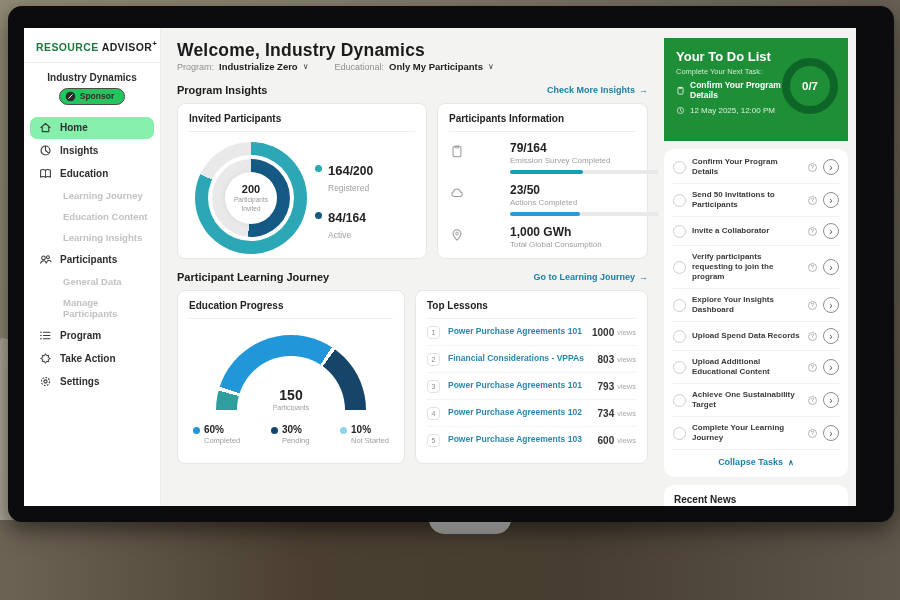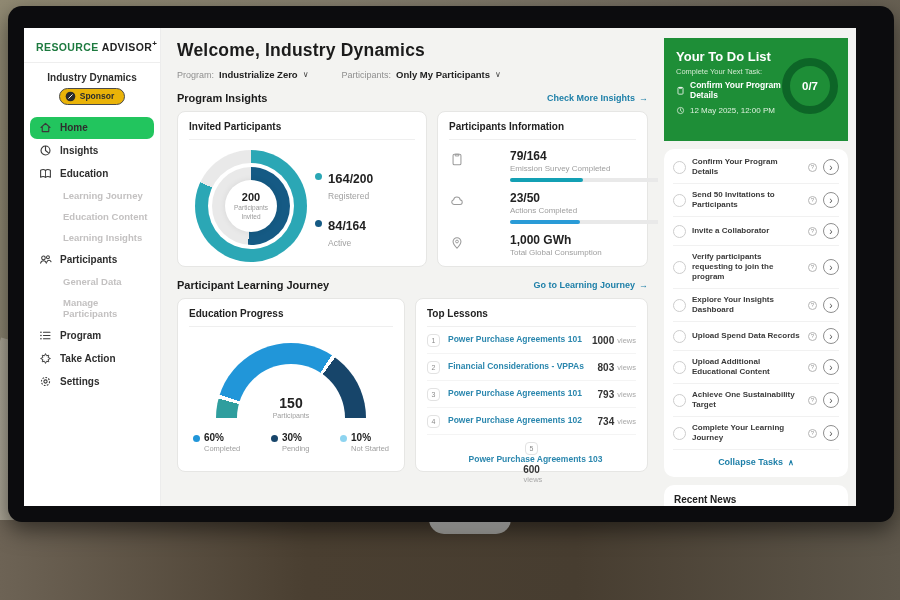--- a/index.html
+++ b/index.html
@@ -19,34 +19,34 @@
   .screen { position:absolute; left:16px; top:22px; right:38px; bottom:16px; background:#f3f3f1;
             display:flex; overflow:hidden; }
 
   
   .sidebar { width:137px; background:#fff; border-right:1px solid #ececec; flex-shrink:0; }
   .logo { padding:11px 12px 9px; border-bottom:1px solid #eee; font-size:10.5px; font-weight:700; letter-spacing:.4px; white-space:nowrap; }
   .logo-a { color:#1d7a3f;text-align:center; } .logo-b { color:#232323; } .logo sup { color:#232323; font-size:8px; }
   .org { text-align:center; font-size:10px; font-weight:700; color:#2d2d2d; margin-top:9px; }
   .badge-wrap { text-align:center; margin-top:5px; }
   .badge { display:inline-flex; align-items:center; gap:4px; border:1px solid #4a4a4a; border-radius:11px;
-           padding:2px 10px 2px 5px; font-size:8.5px; font-weight:700; color:#2d2d2d; background:#eab308; }
+           padding:2px 10px 2px 5px; font-size:8.5px; font-weight:700; color:#2d2d2d; background:#22c55e; }
   .badge svg { width:11px; height:11px; display:block; }
   .nav { margin-top:11px; }
   .nav-item { display:flex; align-items:center; margin:1px 6px; padding:4.5px 6px 4.5px 9px; border-radius:7px;
               font-size:10px; font-weight:700; color:#2e2e2e; cursor:pointer; }
-  .nav-item.active { background:#22c55e; }
+  .nav-item.active { background:#86efac; }
   .nav-item.sub { padding-left:33px; font-size:9.5px; font-weight:600; color:#c3c1c1; }
   .nav-ic { width:13px; height:13px; margin-right:8px; color:#3a3a3a; flex-shrink:0; }
   .nav-ic svg { width:13px; height:13px; display:block; }
 
   
   .main { flex:1; padding:12px 10px 0 16px; overflow:hidden; }
   h1 { font-size:17.5px; font-weight:700; color:#1b1b1b; letter-spacing:.2px; }
-  .filters { display:flex; gap:33px; margin-top:8px; }
+  .filters { display:flex; gap:26px; margin-top:0; }
   .filter { display:flex; align-items:center; gap:5px; }
   .f-label { font-size:9px; color:#8f8f8f; }
   .f-value { font-size:9.5px; font-weight:700; color:#222; background:none; border:none; cursor:pointer;
              font-family:"Liberation Sans", sans-serif; }
   .chev { font-size:8px; color:#444; }
   .sec-head { display:flex; justify-content:space-between; align-items:center; margin-top:12px; margin-bottom:7px; }
   .sec-title { font-size:11px; font-weight:700; color:#1b1b1b; }
   .sec-link { font-size:9px; font-weight:700; color:#1d7fa8; cursor:pointer; }
   .sec-link .arr { margin-left:4px; }
   .cards-row { display:flex; gap:10px; }
@@ -92,21 +92,21 @@
   .g-lab { font-size:7px; color:#9e9e9e; margin-top:1px; }
   .g-legend { display:flex; justify-content:space-between; margin-top:13px; padding:0 4px; }
   .g-leg-item { position:relative; padding-left:11px; }
   .g-leg-dot { position:absolute; left:0; top:2.5px; width:7px; height:7px; border-radius:50%; }
   .g-leg-val { font-size:10px; font-weight:700; color:#222; }
   .g-leg-lab { font-size:7.5px; color:#9e9e9e; margin-top:1px; }
 
   
   .card-lessons { width:233px; height:174px; }
   .lesson-row { display:flex; align-items:center; padding:6.5px 0; border-bottom:1px solid #f4f4f4; }
-  .lesson-row:last-child { border-bottom:none;flex-direction:column; }
+  .lesson-row:last-child { border-bottom:none; }
   .rank { width:13px; height:13px; border:1px solid #e2e2e2; border-radius:4px; font-size:7px; color:#8a8a8a;
           display:flex; align-items:center; justify-content:center; flex-shrink:0; }
   .lesson-title { flex:1; margin-left:8px; font-size:8.5px; font-weight:600; color:#2b87ae; cursor:pointer; line-height:1.1; }
   .views-num { font-size:10px; font-weight:700; color:#333; }
   .views-suf { font-size:7.5px; color:#a8a8a8; margin-left:3px; }
 
   
   .right { width:198px; padding:10px 8px 0 6px; flex-shrink:0; }
   .todo-card { position:relative; background:#1e8e37; border-radius:0; padding:11px 12px; height:103px; color:#fff; }
   .todo-title { font-size:13px; font-weight:700; }
@@ -260,21 +260,21 @@
 
     <div class="filters">
 
         <div class="filter">
           <span class="f-label">Program:</span>
           <button class="f-value">Industrialize Zero</button>
           <span class="chev">∨</span>
         </div>
 
         <div class="filter">
-          <span class="f-label">Participants:</span>
+          <span class="f-label">Educational:</span>
           <button class="f-value">Only My Participants</button>
           <span class="chev">∨</span>
         </div>
       </div>
 
     <div class="sec-head">
       <div class="sec-title">Program Insights</div>
       <div class="sec-link"><span>Check More Insights</span><span class="arr">→</span></div>
     </div>
 

